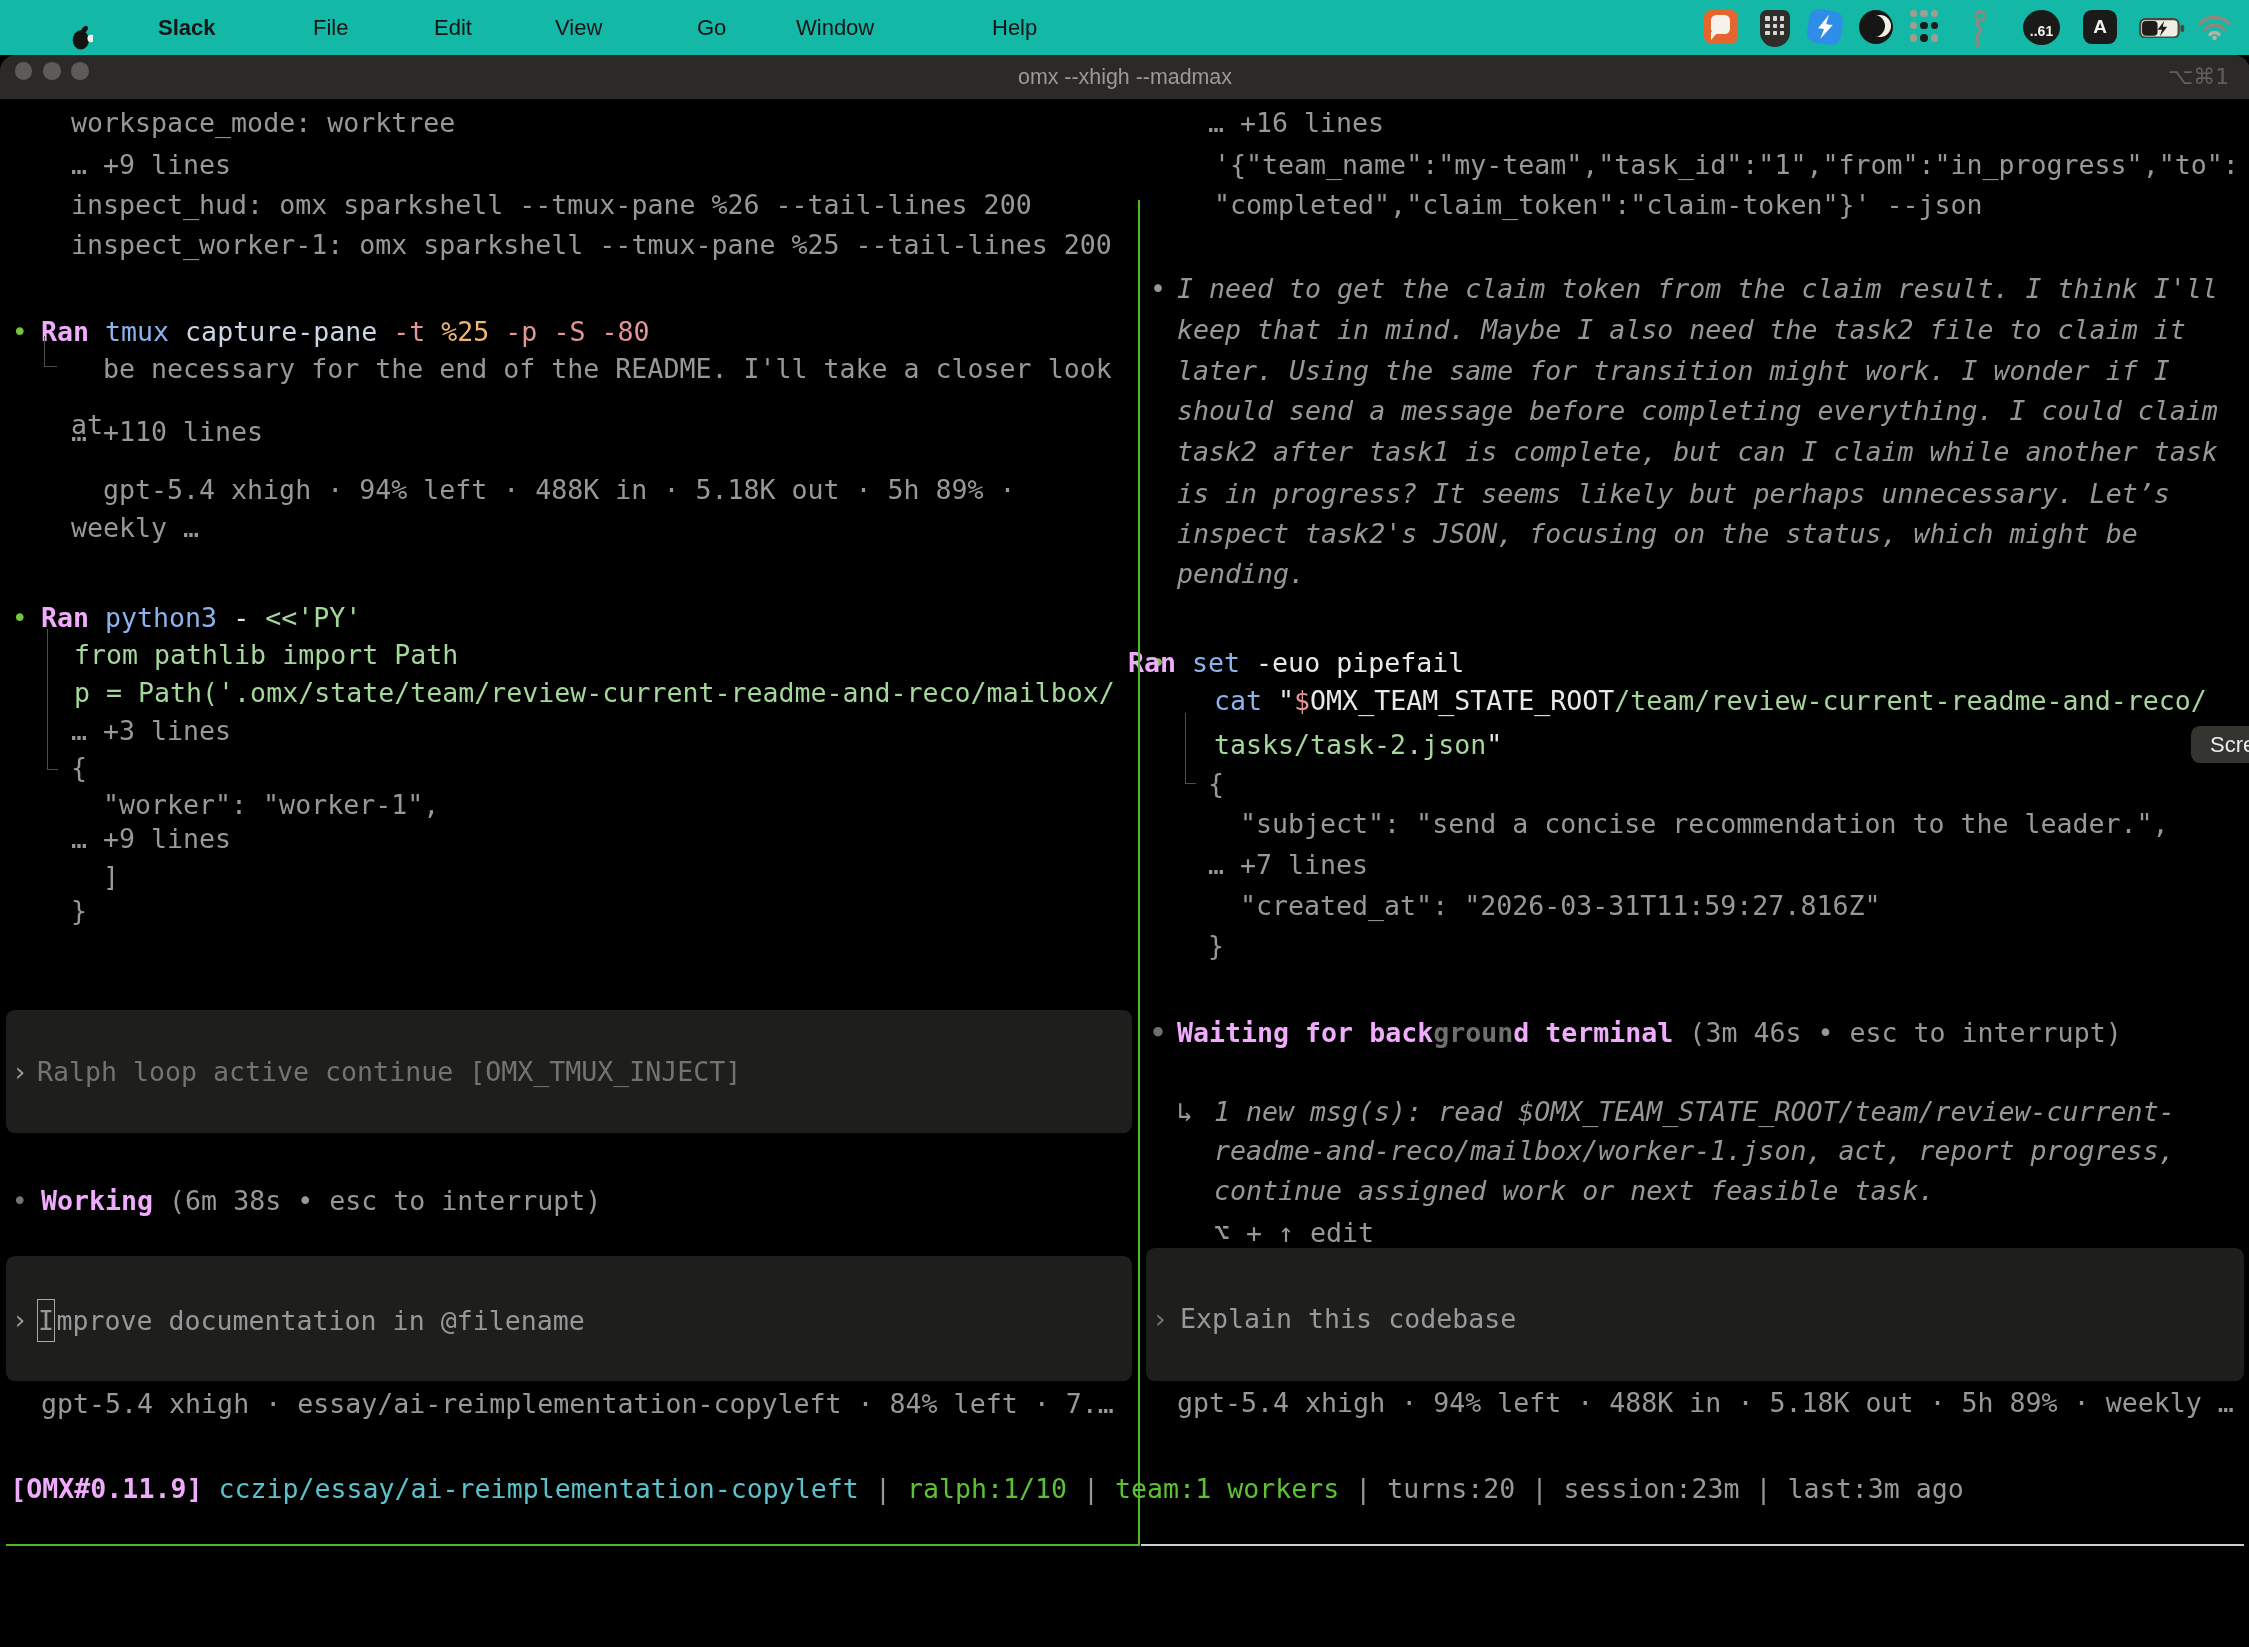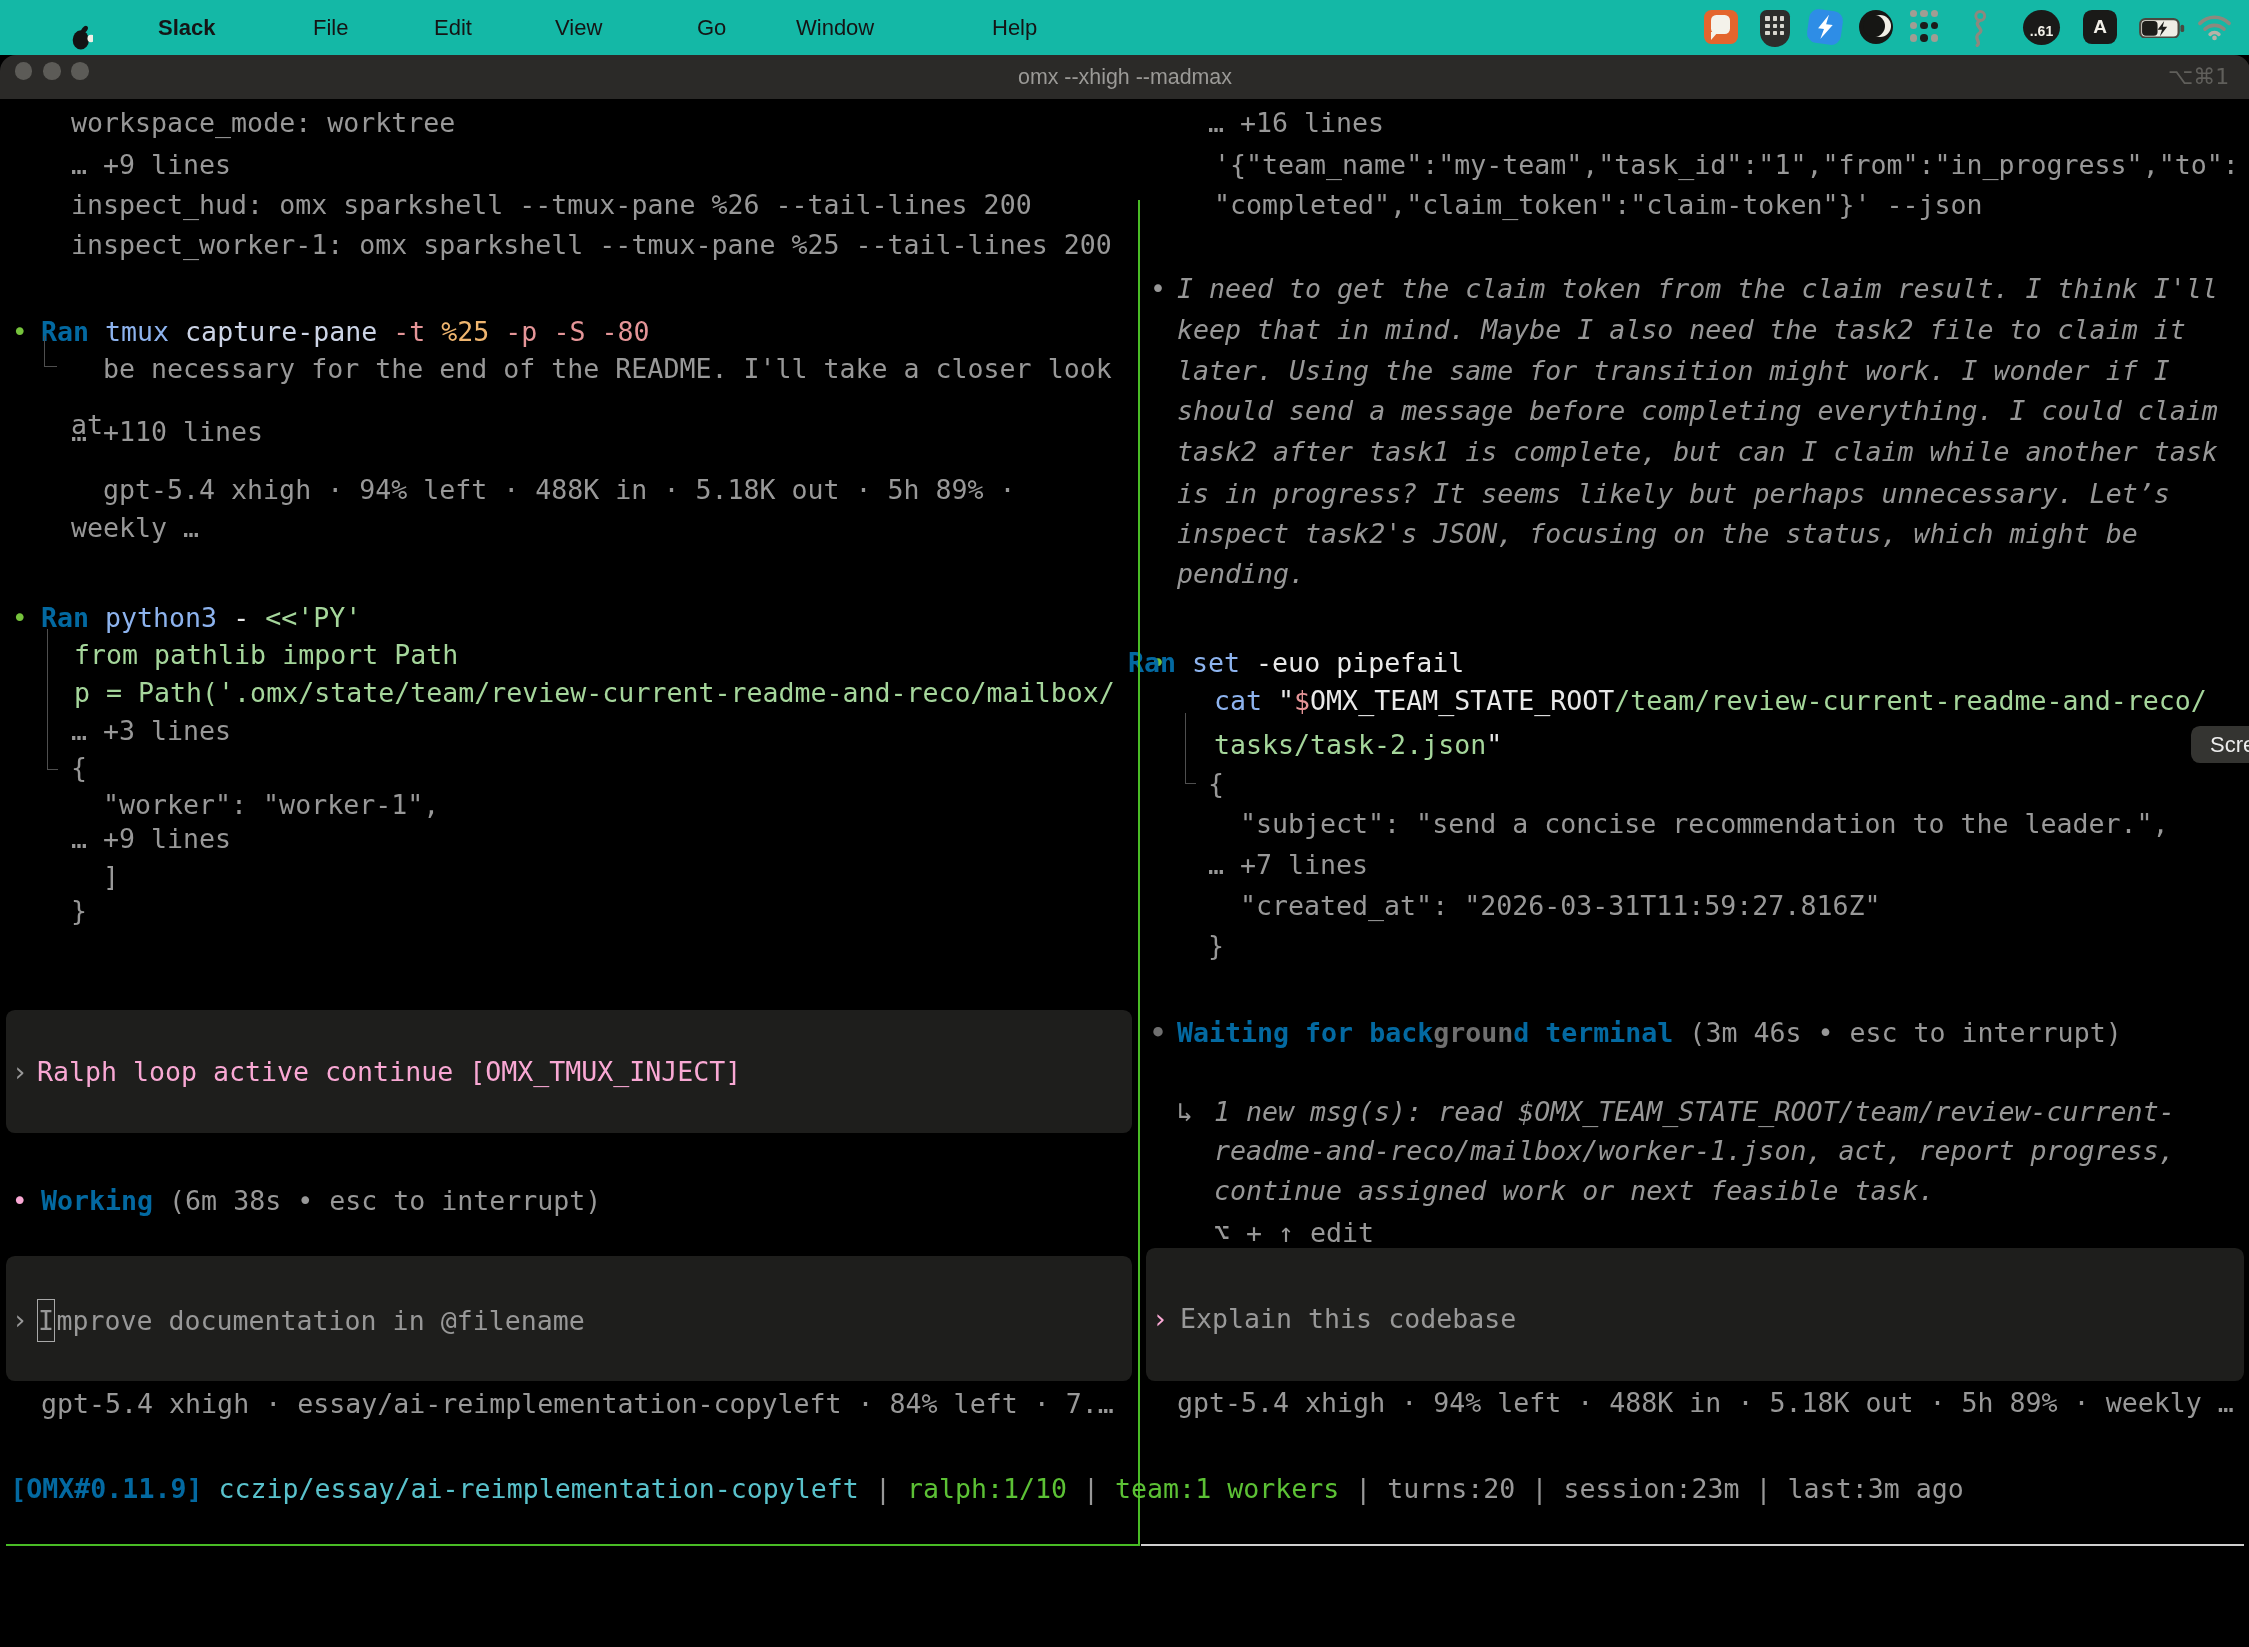--- a/index.html
+++ b/index.html
@@ -9,21 +9,21 @@
   .mitem{position:absolute;top:0;height:55px;line-height:55px;}
   .mbold{font-weight:700;}
   
   #titlebar{left:0;top:55px;width:2250px;height:44px;background:#2b2a28;border-radius:16px 16px 0 0;}
   .tlight{position:absolute;top:7.4px;width:17.7px;height:17.7px;border-radius:50%;background:#5c5b57;}
   #wintitle{position:absolute;left:0;top:0;width:100%;height:44px;line-height:44px;text-align:center;color:#9b9a97;font-family:"Liberation Sans",sans-serif;font-size:21.4px;}
   #winhint{position:absolute;right:20.7px;top:0;height:44px;line-height:44px;color:#605f5b;font-family:"DejaVu Sans",sans-serif;font-size:22px;}
   #content{left:0;top:100px;width:2250px;height:1548px;background:#000;border-radius:0 0 16px 16px;}
   
   .tl{position:absolute;height:41px;line-height:41px;white-space:pre;font-family:"DejaVu Sans Mono",monospace;font-size:26.6px;color:#989898;}
-  .g{color:#989898;} .lg{color:#f9a8d4;} .w{color:#e9e9e9;} .wb{color:#0369a1;font-weight:700;}
+  .g{color:#989898;} .lg{color:#737373;} .w{color:#e9e9e9;} .wb{color:#f0abfc;font-weight:700;}
   .dimb{color:#6f6f6f;font-weight:700;}
   .blu{color:#8db3ee;} .sil{color:#ccd4e6;} .pnk{color:#e59598;} .org{color:#efb56f;}
   .grn{color:#a5d69b;} .bul{color:#76c33c;} .it{font-style:italic;color:#979797;}
   .cyan{color:#59c2cc;} .sgrn{color:#5cc135;}
   .box{position:absolute;background:#1e1e1c;border-radius:8.9px;}
   .guide{position:absolute;border-left:1.5px solid #4f4f4f;border-bottom:1.5px solid #4f4f4f;}
   .cursor{display:inline-block;width:16px;border:1.5px solid #a8a8a8;margin-right:1.5px;color:#989898;}
   
   #vdivider{left:1138px;top:100px;width:2.2px;height:1346px;background:#49bb25;}
   #hborder-left{left:5.9px;top:1444px;width:1134px;height:2.2px;background:#49bb25;}

